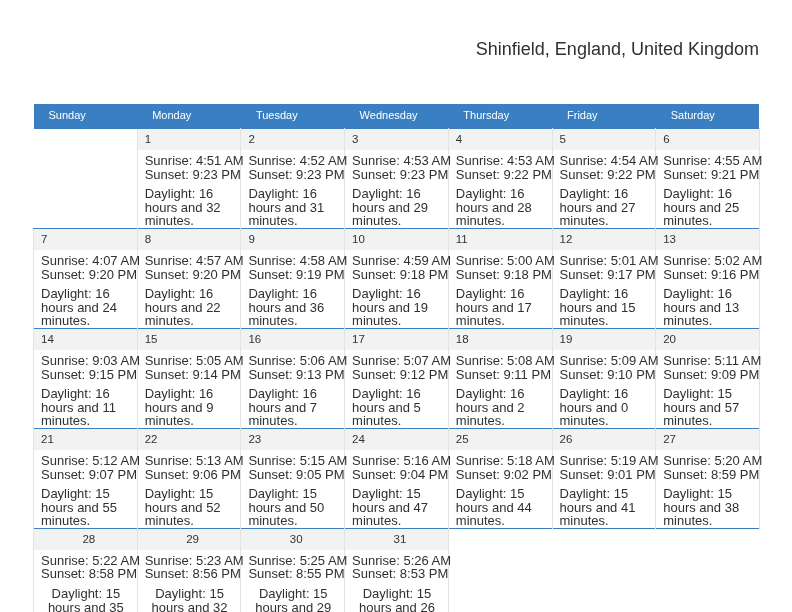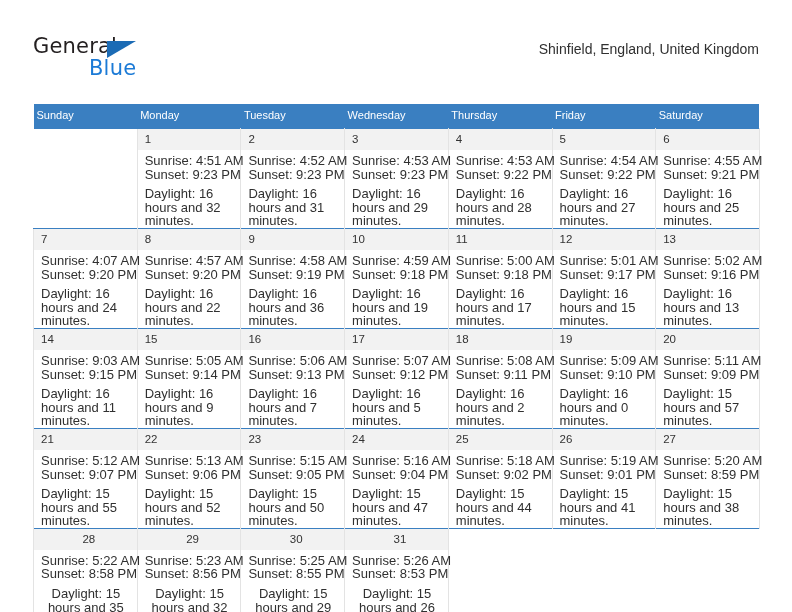--- a/index.html
+++ b/index.html
@@ -74,21 +74,21 @@
   }
   .cal-title {
     font-size: 26px;
     color: #303030;
     font-weight: 400;
     line-height: 32px;
     white-space: nowrap;
   }
   .cal-subtitle {
     margin-top: 9px;
-    font-size: 14px;
+    font-size: 18px;
     color: #303030;
     font-weight: 400;
     line-height: 16px;
     white-space: nowrap;
   }
 
   
   .calendar {
     position: absolute;
     left: 33px;
@@ -98,21 +98,21 @@
     table-layout: fixed;
   }
   .calendar col { width: 103.71px; }
 
   thead th {
     background: #3a7fc1;
     color: #ffffff;
     font-size: 11px;
     font-weight: 400;
     text-align: left;
-    padding: 5px 0 6px 3px;
+    padding: 5px 0 6px 15px;
     line-height: 13px;
     border: none;
   }
 
   tbody tr.week-row > td {
     border-top: 1.5px solid #3a7fc1;
     border-left: 1px solid #e3e3e3;
     border-right: 1px solid #e3e3e3;
     border-bottom: none;
     vertical-align: top;
@@ -147,25 +147,20 @@
   .dayinfo div { white-space: nowrap; }
   .dayinfo .daylight-line { white-space: normal; margin-top: 6px; }
 </style>
 </head>
 <body>
 
 <div class="page">
 
   <div class="header">
 
-    <div class="brand">
-      <span class="brand-general">General</span>
-      <span class="brand-triangle"></span>
-      <span class="brand-blue">Blue</span>
-    </div>
 
     <div class="title-block">
       <div class="cal-subtitle">Shinfield, England, United Kingdom</div>
     </div>
 
   </div>
 
   <table class="calendar">
     <colgroup>
       <col>

